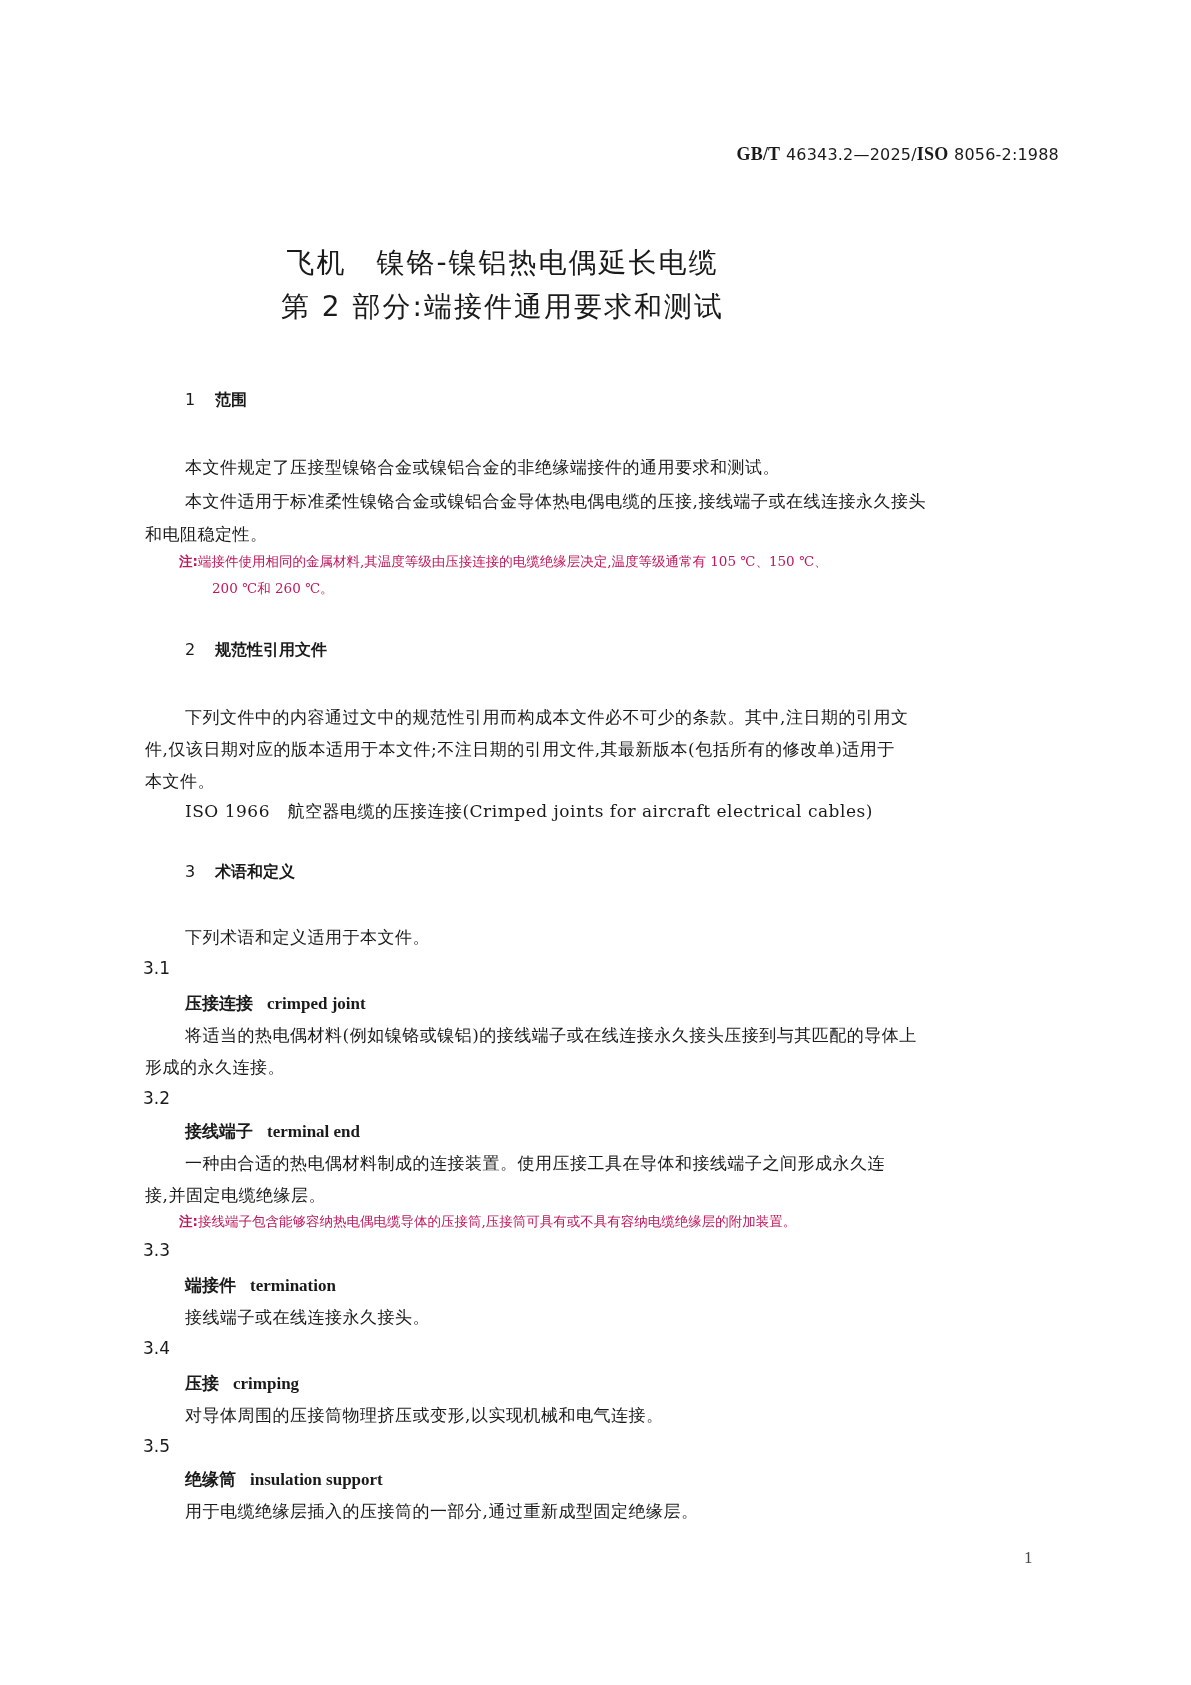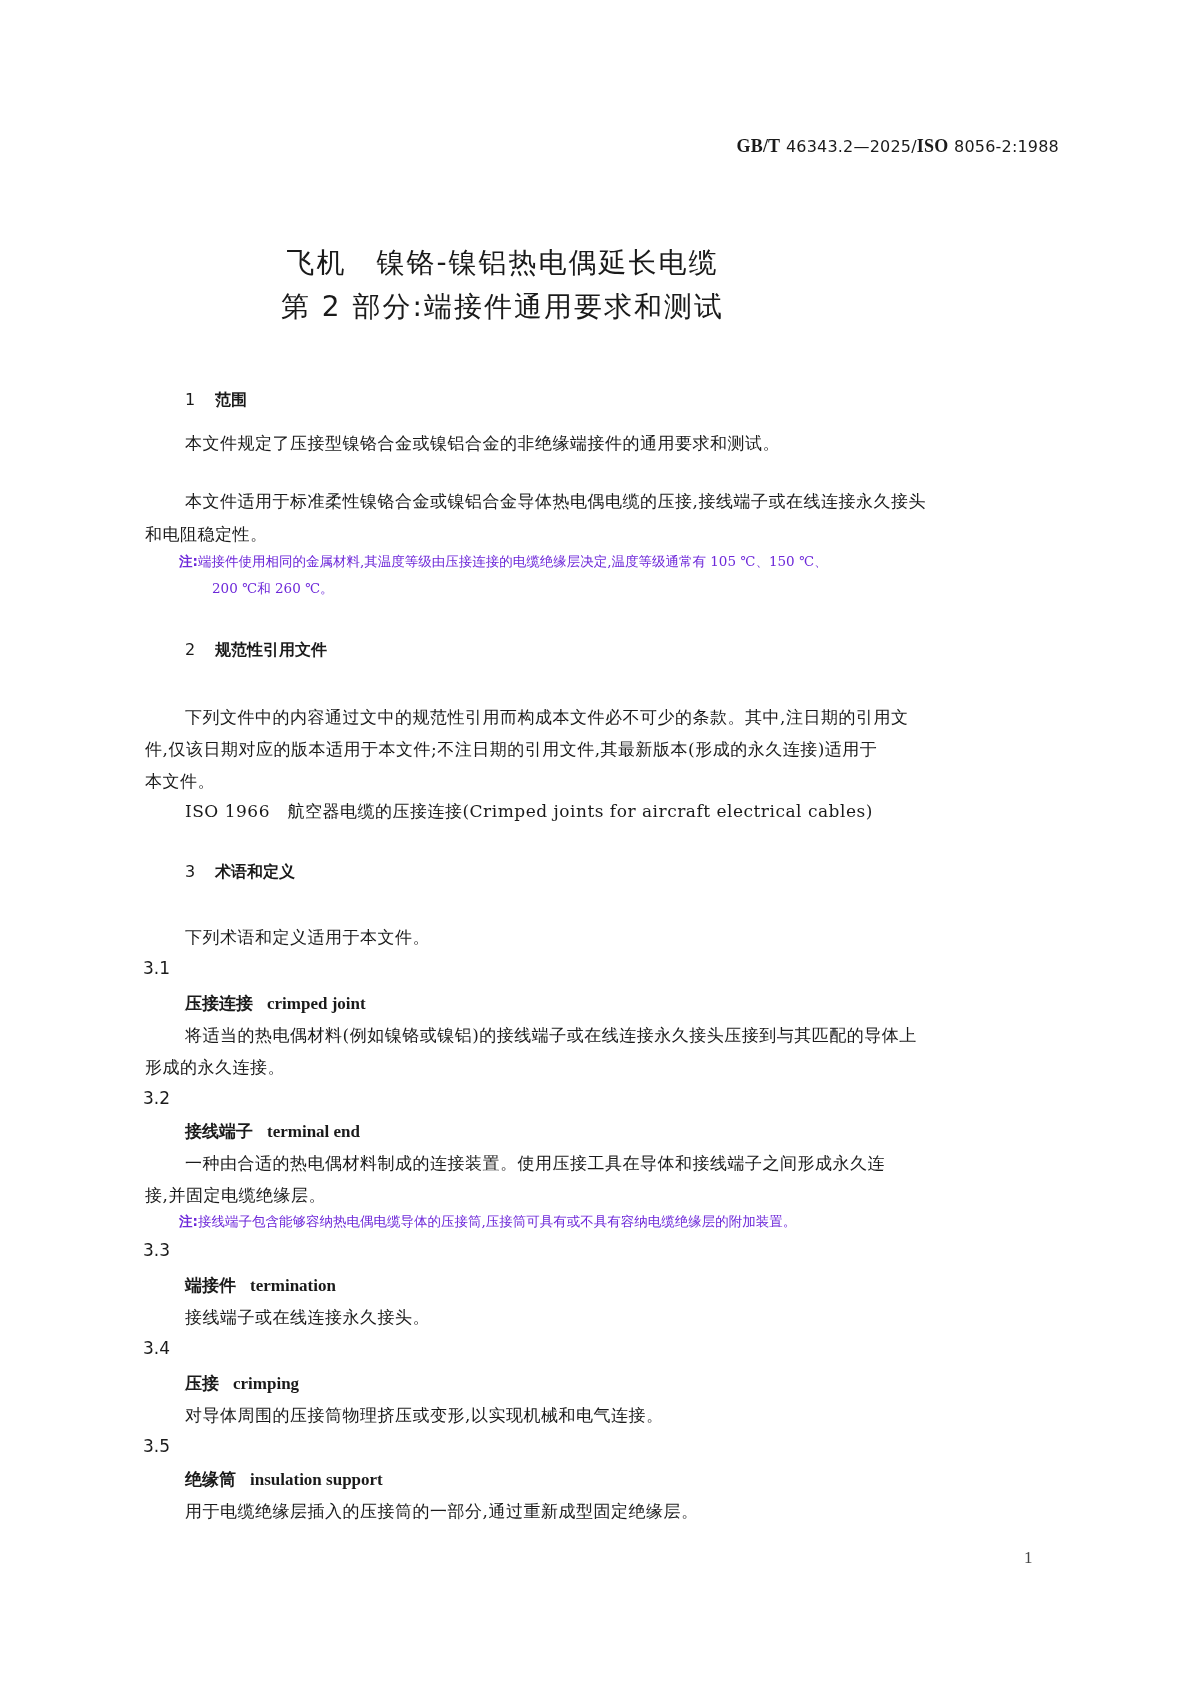--- a/index.html
+++ b/index.html
@@ -1,31 +1,31 @@
 <!DOCTYPE html>
 <html><head>
 <meta charset="utf-8">
 <style>
   html, body { margin: 0; padding: 0; background: #ffffff; }
   body { width: 1191px; height: 1685px; position: relative; overflow: hidden; color: #1a1a1a;
          font-family: "DejaVu Serif", "Liberation Serif", serif; }
   .abs { position: absolute; white-space: nowrap; }
-  .header { top: 136px; right: 132px; font-size: 17px; letter-spacing: 0.2px; }
+  .header { top: 144px; right: 132px; font-size: 17px; letter-spacing: 0.2px; }
   .header .b { font-family: "Liberation Serif", serif; font-weight: bold; font-size: 18px; }
   .header .n { font-family: "DejaVu Sans", sans-serif; font-size: 16px; }
   .title { left: 0; width: 1005px; text-align: center; font-family: "DejaVu Sans", sans-serif;
            font-size: 28px; letter-spacing: 2px; }
   .title1 { top: 244px; }
   .title2 { top: 288px; }
   .sec { left: 145px; font-family: "DejaVu Sans", sans-serif; font-size: 16px; font-weight: bold; margin-left: 40px; }
   .sec .num { display: inline-block; width: 30px; font-weight: normal; }
   .p { font-size: 17px; letter-spacing: 0.5px; }
   .ind { left: 185px; }
   .full { left: 145px; }
-  .note { font-size: 13.5px; color: #6d28d9; }
+  .note { font-size: 13.5px; color: #be185d; }
   .note b { font-family: "DejaVu Sans", sans-serif; font-weight: bold; }
   .tnum { left: 143px; font-family: "DejaVu Sans", sans-serif; font-size: 17px; }
   .term { left: 185px; font-size: 17px; }
   .term .zh { font-family: "DejaVu Sans", sans-serif; font-weight: bold; }
   .term .en { font-family: "Liberation Serif", serif; font-weight: bold; margin-left: 14px; }
   .pagenum { top: 1548px; left: 1024px; font-family: "Liberation Serif", serif; font-size: 17px; color: #444; }
 </style>
 </head>
 <body>
 
@@ -34,33 +34,33 @@
   <span class="n">46343.2—2025/</span><span class="b">ISO</span>
   <span class="n">8056-2:1988</span>
 </div>
 
 <div class="abs title title1">飞机　镍铬-镍铝热电偶延长电缆</div>
 <div class="abs title title2">第 2 部分:端接件通用要求和测试</div>
 
 <div class="abs sec" style="top:390px">
   <span class="num">1</span><span>范围</span>
 </div>
-<div class="abs p ind" style="top:432px">本文件规定了压接型镍铬合金或镍铝合金的非绝缘端接件的通用要求和测试。</div>
+<div class="abs p ind" style="top:456px">本文件规定了压接型镍铬合金或镍铝合金的非绝缘端接件的通用要求和测试。</div>
 <div class="abs p ind" style="top:490px">本文件适用于标准柔性镍铬合金或镍铝合金导体热电偶电缆的压接,接线端子或在线连接永久接头</div>
 <div class="abs p full" style="top:523px">和电阻稳定性。</div>
 <div class="abs note" style="top:553px; left:179px">
   <b>注:</b><span>端接件使用相同的金属材料,其温度等级由压接连接的电缆绝缘层决定,温度等级通常有 105 ℃、150 ℃、</span>
 </div>
 <div class="abs note" style="top:580px; left:212px">200 ℃和 260 ℃。</div>
 
 <div class="abs sec" style="top:640px">
   <span class="num">2</span><span>规范性引用文件</span>
 </div>
 <div class="abs p ind" style="top:706px">下列文件中的内容通过文中的规范性引用而构成本文件必不可少的条款。其中,注日期的引用文</div>
-<div class="abs p full" style="top:738px">件,仅该日期对应的版本适用于本文件;不注日期的引用文件,其最新版本(形成的永久连接)适用于</div>
+<div class="abs p full" style="top:738px">件,仅该日期对应的版本适用于本文件;不注日期的引用文件,其最新版本(包括所有的修改单)适用于</div>
 <div class="abs p full" style="top:770px">本文件。</div>
 <div class="abs p ind" style="top:800px">ISO 1966　航空器电缆的压接连接(Crimped joints for aircraft electrical cables)</div>
 
 <div class="abs sec" style="top:862px">
   <span class="num">3</span><span>术语和定义</span>
 </div>
 <div class="abs p ind" style="top:926px">下列术语和定义适用于本文件。</div>
 
 <div class="abs tnum" style="top:958px">3.1</div>
 <div class="abs term" style="top:992px">

